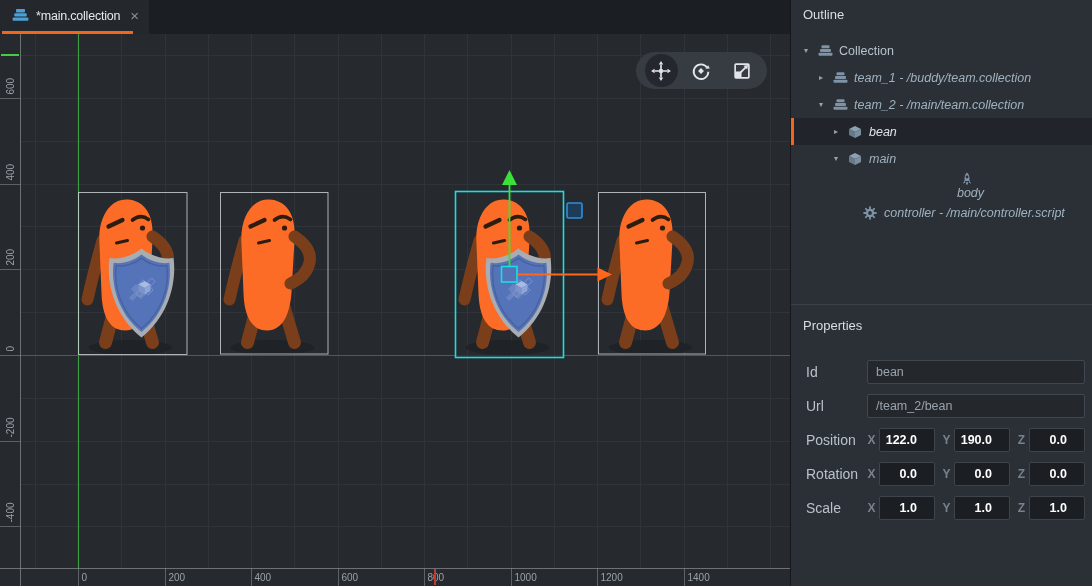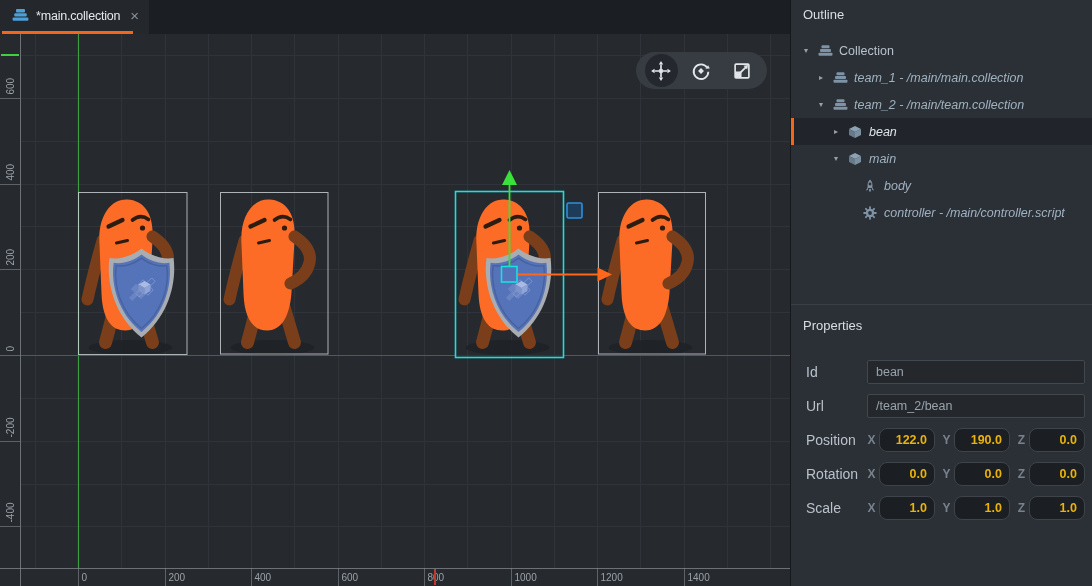--- a/index.html
+++ b/index.html
@@ -49,22 +49,22 @@
   .props-pane { padding-top:13px; }
   .props-pane .panel-header { margin-bottom:27px; }
   .prop-row { display:flex; align-items:center; height:24px; margin:0 0 10px 15px; }
   .prop-label { width:61px; flex:none; font-size:14px; color:#b9c2ca; }
   .text-field { width:218px; height:24px; background:#24282d; border:1px solid #41474e;
     border-radius:2px; color:#99a3ac; font-size:12.5px; display:flex; align-items:center;
     padding:0 8px; }
   .axis-label { width:9px; margin-right:3px; text-align:center; color:#79828c; font-size:12px;
     font-weight:bold; flex:none; }
   .num-field { width:56px; height:24px; background:#1b1f24; border:1px solid #3f444b;
-    border-radius:8px; color:#eab308; font-weight:bold; font-size:12.5px; display:flex;
-    align-items:center; justify-content:flex-end; padding:0 7px; margin-right:7px; flex:none; }
+    border-radius:2px; color:#ffffff; font-weight:bold; font-size:12.5px; display:flex;
+    align-items:center; justify-content:flex-end; padding:0 17px; margin-right:7px; flex:none; }
   .num-field:last-child { margin-right:0; }
 </style>
 </head>
 <body>
 
 <div class="app">
 
   <div class="editor-left">
     <div class="tabbar">
       <div class="tab">
@@ -238,21 +238,21 @@
             <span class="expander">▸</span>
             <span class="ticon">
               <svg width="15" height="14" viewBox="0 0 17 15">
                 <g fill="#7e93a6">
                   <rect x="4" y="1" width="9" height="3.4" rx="1"></rect>
                   <rect x="2.3" y="5.2" width="12.4" height="3.4" rx="1"></rect>
                   <rect x="0.6" y="9.4" width="15.8" height="3.4" rx="1"></rect>
                 </g>
               </svg>
             </span>
-            <span>team_1 - /main/main.collection</span>
+            <span>team_1 - /buddy/team.collection</span>
           </div>
           <div class="tree-row" style="padding-left: 28px;">
             <span class="expander">▾</span>
             <span class="ticon">
               <svg width="15" height="14" viewBox="0 0 17 15">
                 <g fill="#7e93a6">
                   <rect x="4" y="1" width="9" height="3.4" rx="1"></rect>
                   <rect x="2.3" y="5.2" width="12.4" height="3.4" rx="1"></rect>
                   <rect x="0.6" y="9.4" width="15.8" height="3.4" rx="1"></rect>
                 </g>
@@ -275,21 +275,21 @@
             <span class="expander">▾</span>
             <span class="ticon">
               <svg width="14" height="14" viewBox="0 0 14 14">
                 <polygon points="7,1 13,4 7,7 1,4" fill="#8ca1b2"></polygon>
                 <polygon points="1,4 7,7 7,13 1,10" fill="#68798a"></polygon>
                 <polygon points="13,4 7,7 7,13 13,10" fill="#7a8fa0"></polygon>
               </svg>
             </span>
             <span>main</span>
           </div>
-          <div class="tree-row" style="padding-left: 58px;">
+          <div class="tree-row" style="padding-left: 58px; flex-direction: column;">
             <span class="expander"></span>
             <span class="ticon">
               <svg width="14" height="14" viewBox="0 0 14 14">
                 <g fill="#7e93a6">
                   <path d="M7,0.5 C9.3,2.3 10,6 9.2,9 L4.8,9 C4,6 4.7,2.3 7,0.5 Z"></path>
                   <path d="M4.9,8 L2.8,11.8 L5.2,10.4 Z"></path>
                   <path d="M9.1,8 L11.2,11.8 L8.8,10.4 Z"></path>
                   <rect x="6.1" y="9.8" width="1.8" height="3" rx="0.8"></rect>
                 </g>
                 <circle cx="7" cy="5" r="1.4" fill="#2b2f36"></circle>

